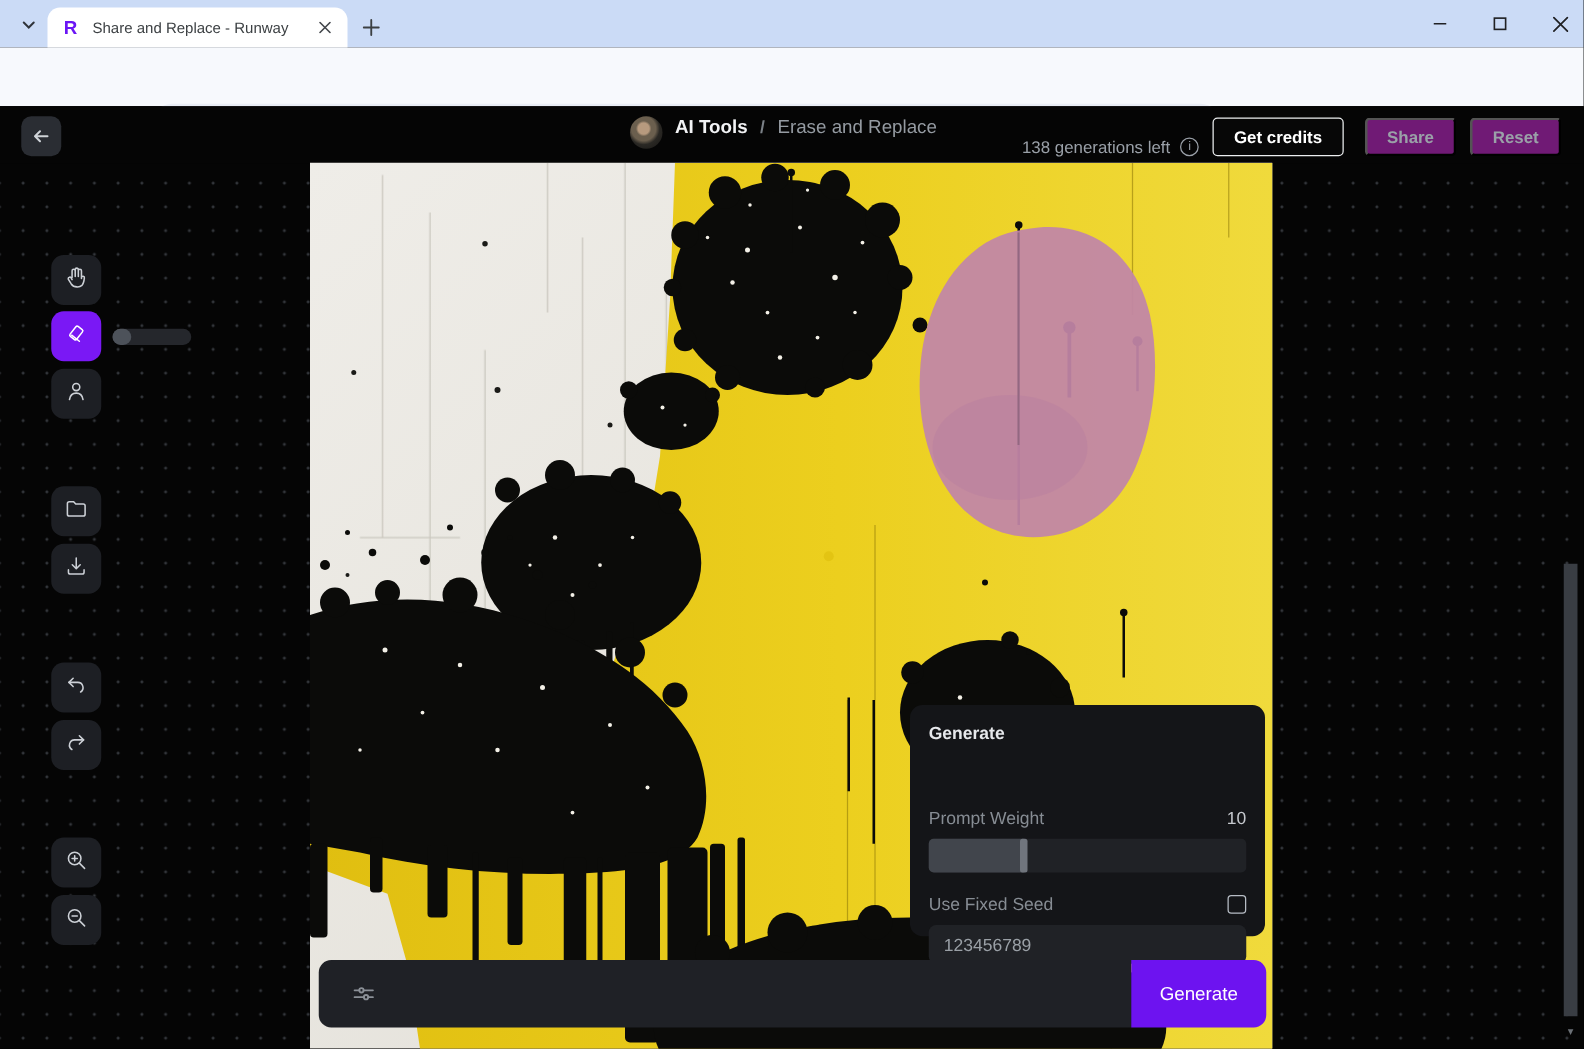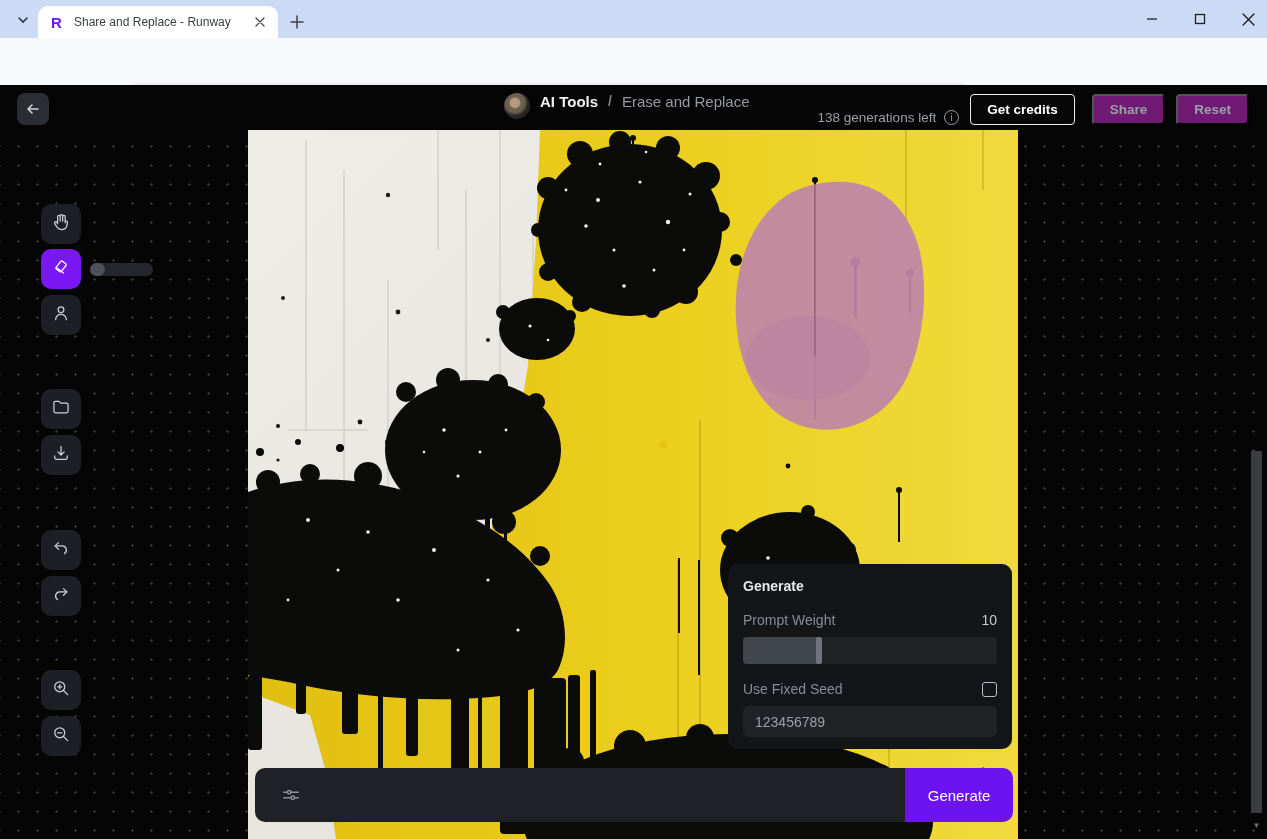--- a/index.html
+++ b/index.html
@@ -70,21 +70,21 @@
 
   
   .canvas-wrap { position:absolute; left:248px; top:130px; width:770px; height:709px; }
 
   
   .settings { position:absolute; left:728px; top:564px; width:284px; height:185px; background:#141518;
     border-radius:10px; padding:14px 15px; }
   .settings-title { font-size:14px; font-weight:700; color:#e6e8eb; margin-bottom:18px; }
   .s-row { display:flex; justify-content:space-between; align-items:flex-end; }
   .s-label { font-size:14px; color:#878d94; }
-  .s-value { font-size:14px; color:#c6c9ce; }
+  .s-value { font-size:14px; color:#c6c9ce;margin-top:34px; }
   .s-slider { position:relative; margin-top:9px; width:254px; height:27px; background:#202226; border-radius:4px; }
   .s-fill { position:absolute; left:0; top:0; height:27px; background:#41454c; border-radius:4px 0 0 4px; }
   .s-thumb { position:absolute; left:calc(30% - 3px); top:0; width:6px; height:27px; background:#70757d; border-radius:2px; }
   .seed-row { margin-top:17px; }
   .s-checkbox { width:15px; height:15px; border:1.5px solid #b7bdc5; border-radius:3px; background:transparent; }
   .seed-input { margin-top:9px; width:254px; height:31px; background:#202226; border:none; border-radius:6px;
     color:#9aa0a6; font-size:14px; padding:0 12px; font-family:"Liberation Sans",sans-serif; outline:none; }
 
   
   .prompt-bar { position:absolute; left:255px; top:768px; width:758px; height:54px; display:flex; }

